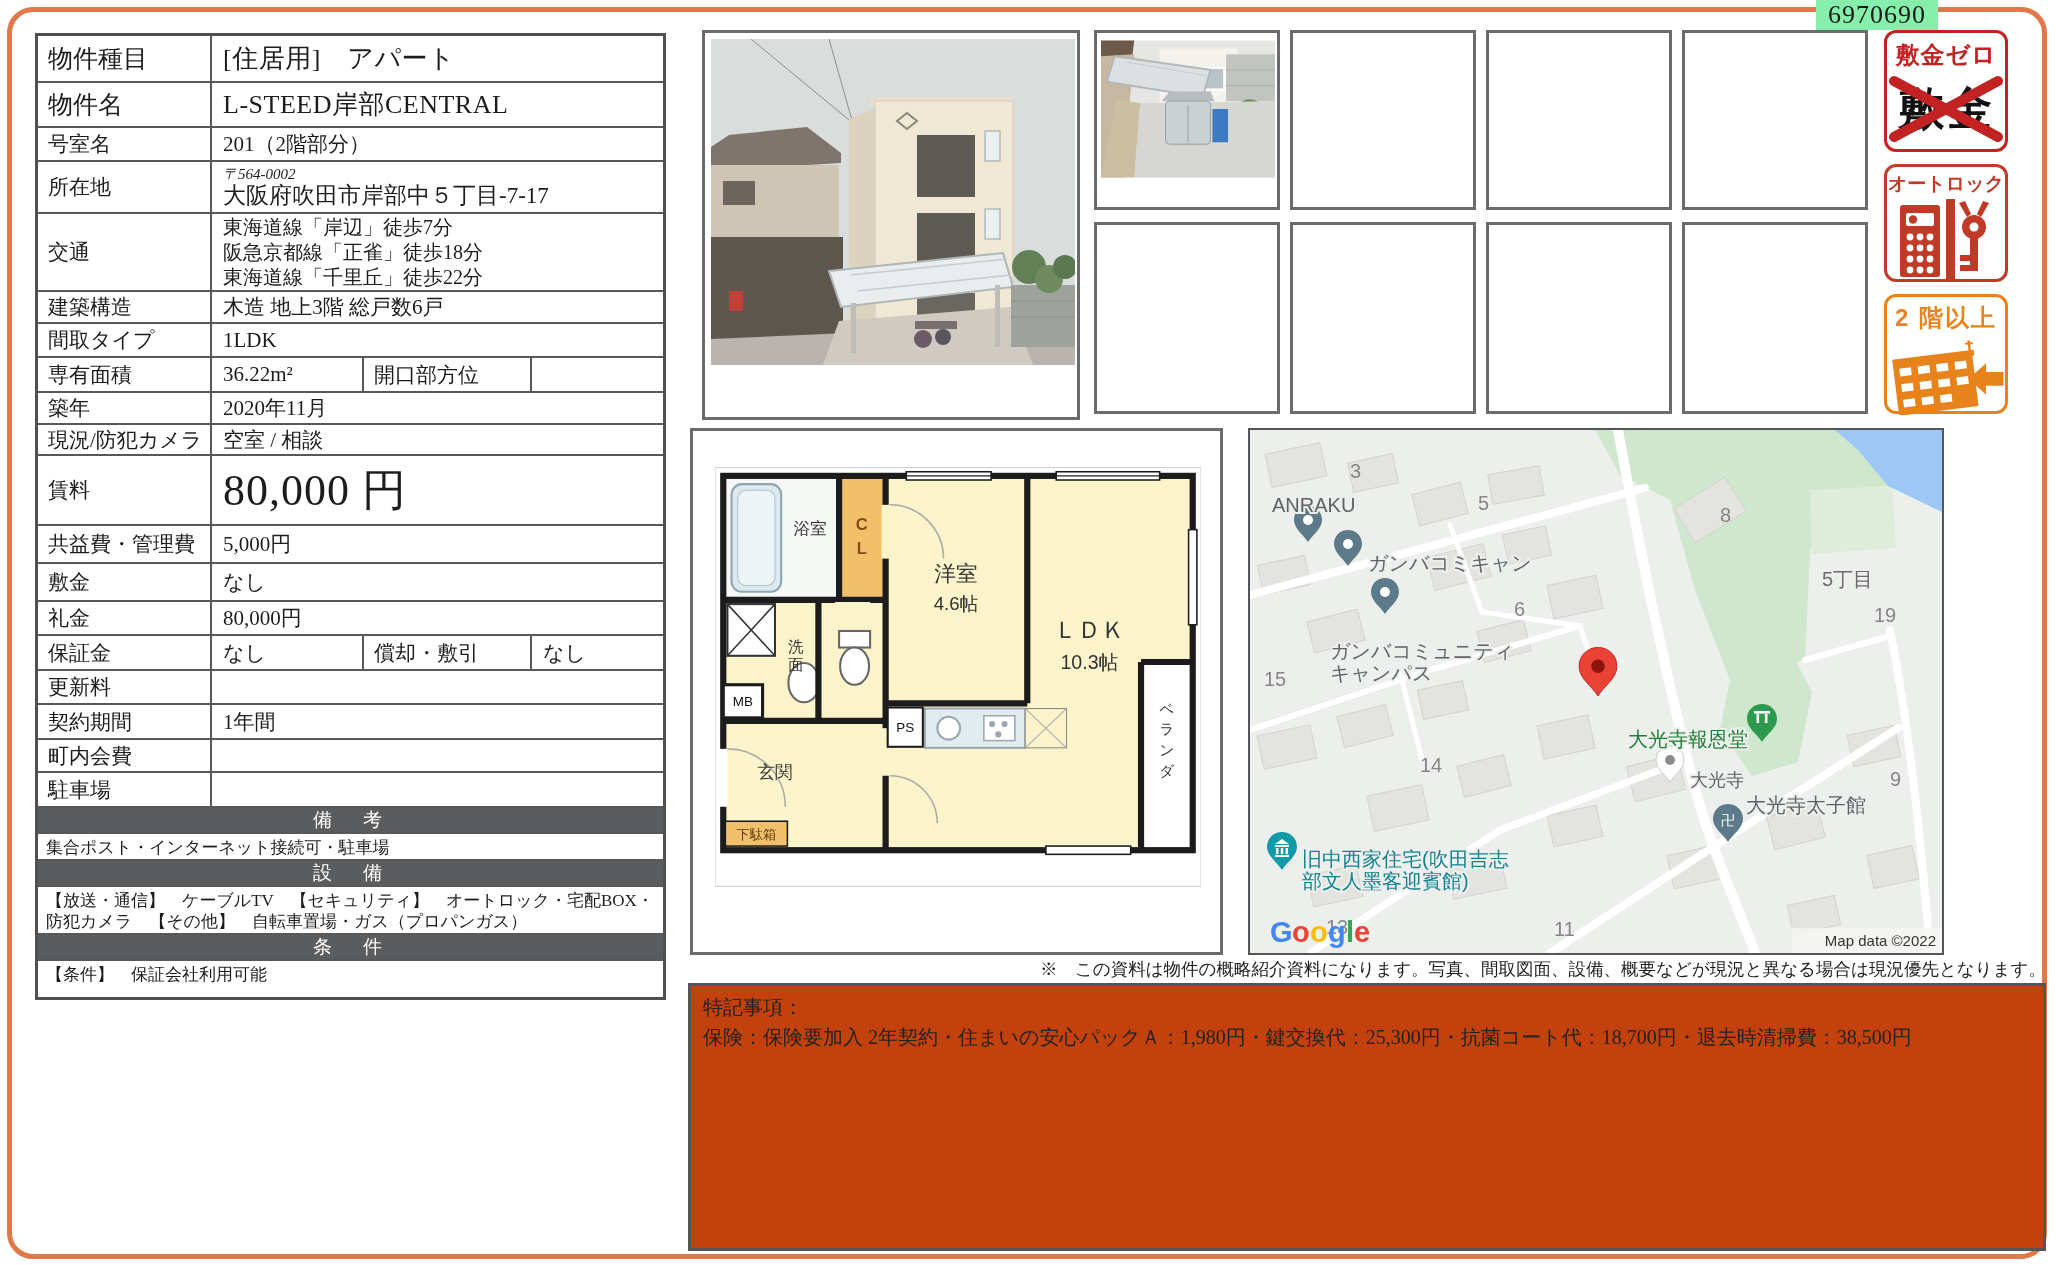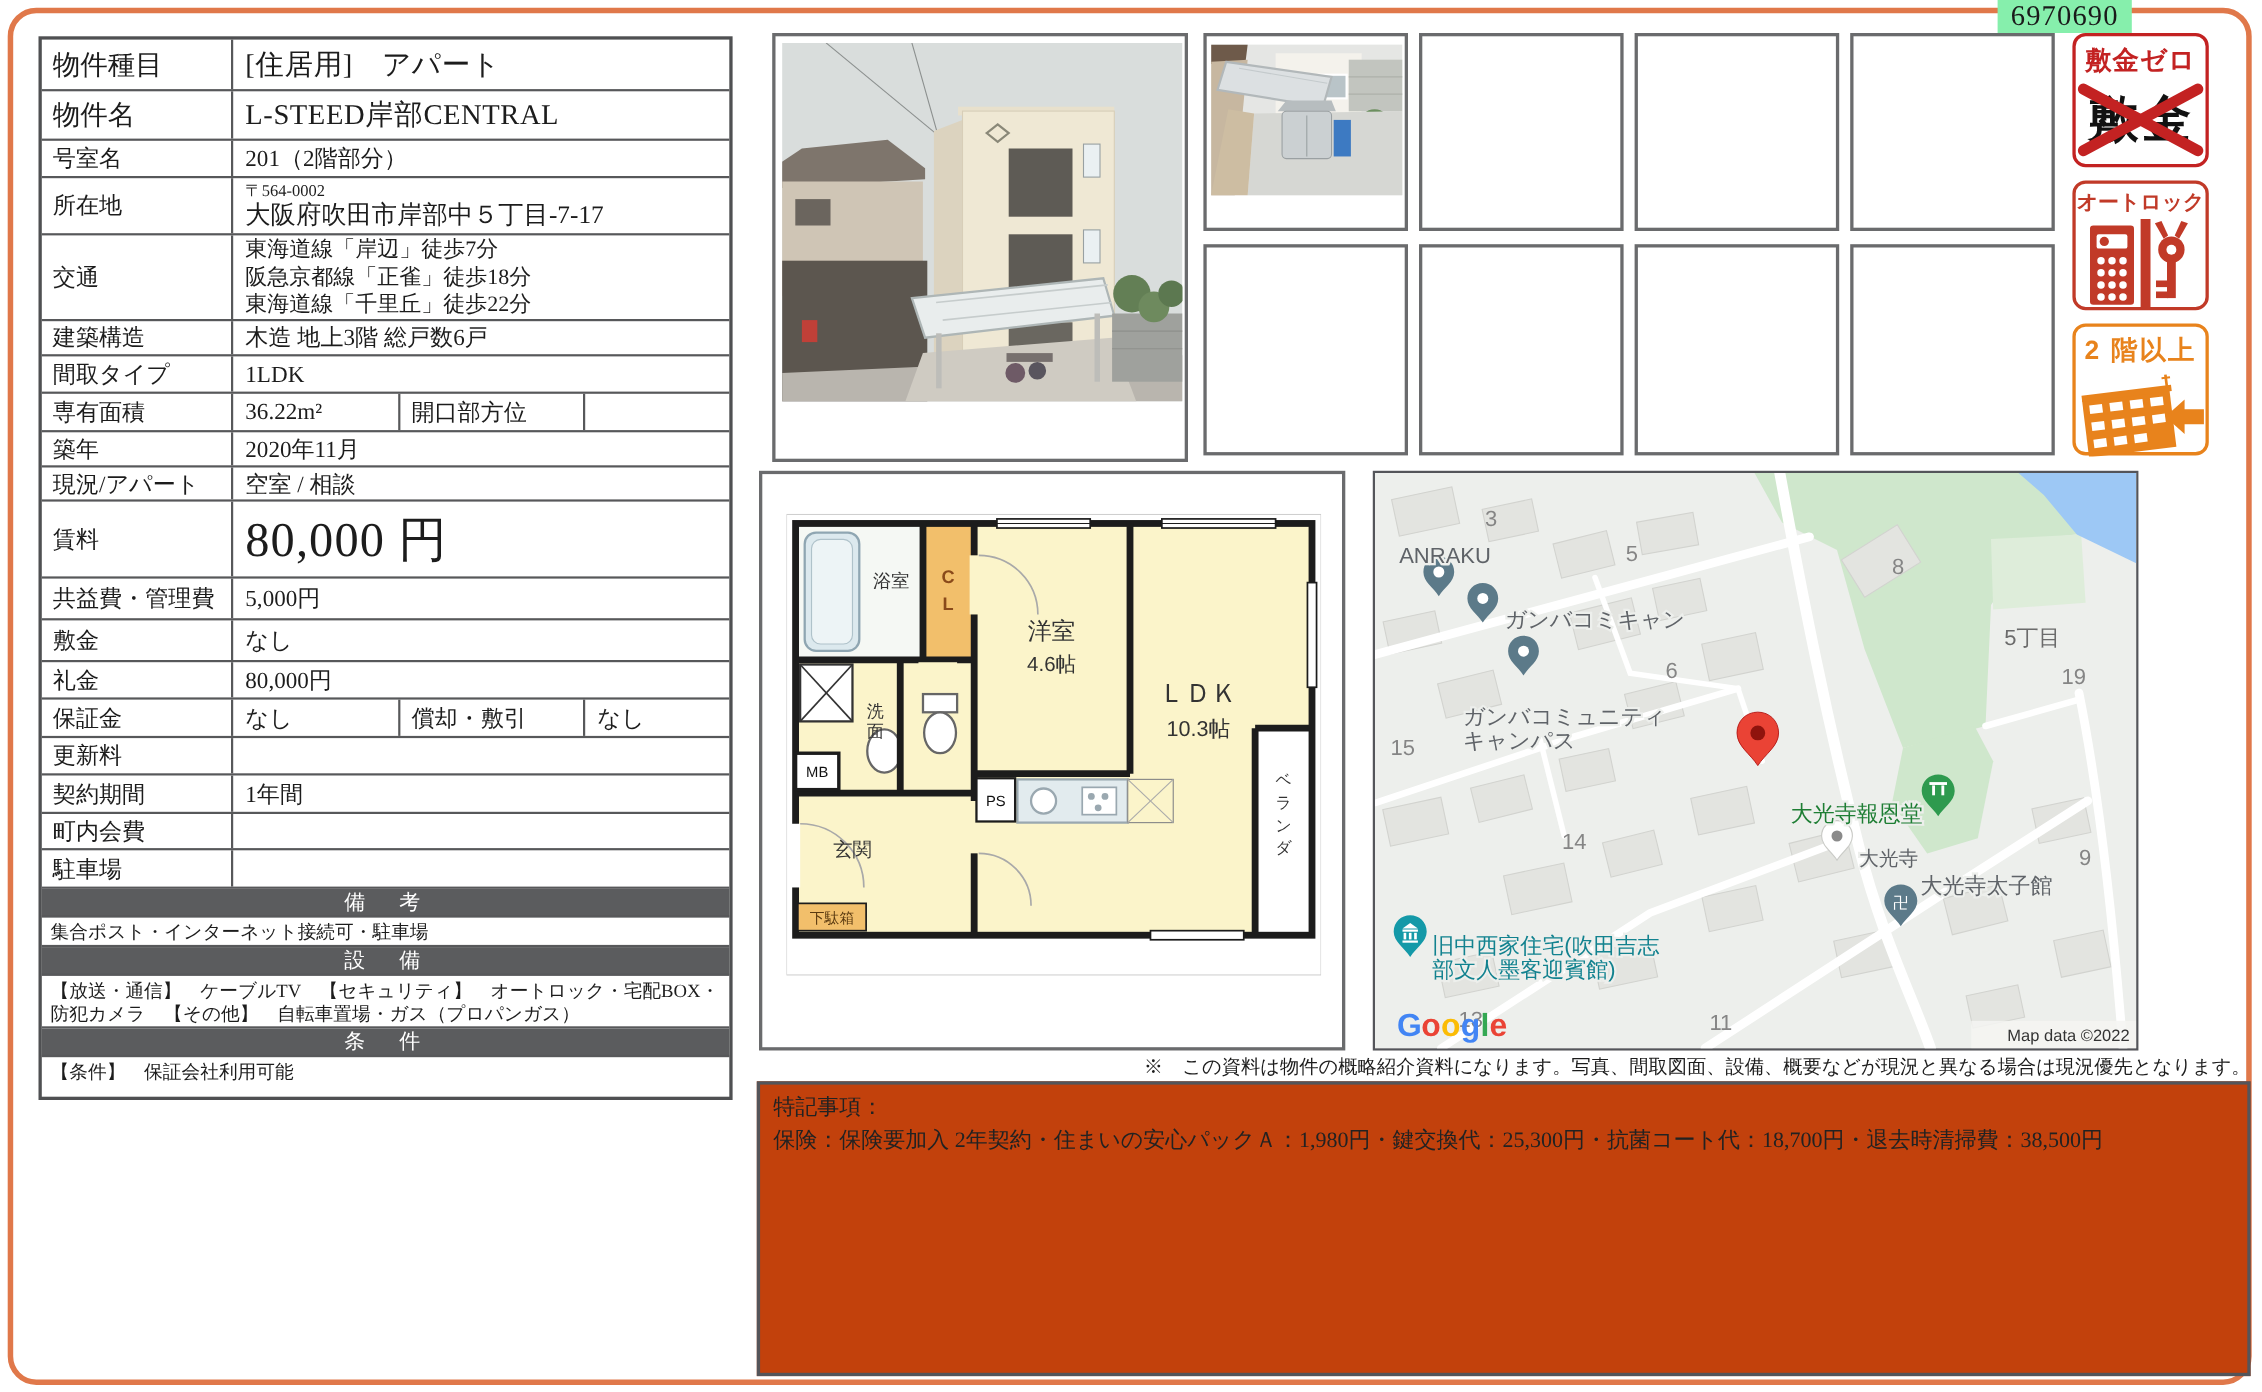--- a/index.html
+++ b/index.html
@@ -16,21 +16,21 @@
   .spec-table { position:absolute; left:35px; top:33px; width:631px; z-index:2;
                 border:3px solid #4F5052; background:#fff; display:flex; flex-direction:column; }
   .t-row { display:flex; border-bottom:2px solid #57585A; }
   .t-row:last-child { border-bottom:none; }
   .t-label { width:174px; border-right:2px solid #57585A; display:flex; align-items:center;
              padding-left:10px; font-size:21px; color:#1c1c1c; flex-shrink:0; }
   .t-value { flex:1; display:flex; align-items:center; padding-left:11px; font-size:21px; color:#1c1c1c; }
   .lg .t-label { font-size:25px; }
   .lg .t-value { font-size:26px; letter-spacing:0.5px; }
   .t-value.col { flex-direction:column; align-items:flex-start; justify-content:center; }
-  .postal { font-size:15px; line-height:17px; }
+  .postal { font-size:15px; line-height:17px;font-style:italic; }
   .addr { font-size:23px; line-height:26px; }
   .t-line { font-size:20px; line-height:25px; }
   .rent .t-value { font-size:44px; letter-spacing:1px; }
   .sub-v1 { flex:none; width:152px; border-right:2px solid #57585A; }
   .sub-label { flex:none; width:168px; border-right:2px solid #57585A; display:flex; align-items:center;
                padding-left:10px; font-size:21px; color:#1c1c1c; }
   .sub-v2 { flex:1; }
   .t-band { height:26px; background:#5B5C5E; color:#fff; display:flex; align-items:center;
             justify-content:center; font-size:19px; letter-spacing:6px; border-bottom:2px solid #57585A; }
   .t-text { display:flex; align-items:flex-start; padding:3px 8px 0 8px; font-size:17px; line-height:21px;
@@ -121,21 +121,21 @@
       <div class="t-label">専有面積</div>
       <div class="t-value sub-v1">36.22m²</div>
       <div class="sub-label">開口部方位</div>
       <div class="t-value sub-v2"></div>
     </div>
     <div class="t-row" style="height:32px">
       <div class="t-label">築年</div>
       <div class="t-value">2020年11月</div>
     </div>
     <div class="t-row" style="height:31px">
-      <div class="t-label">現況/アパート</div>
+      <div class="t-label">現況/防犯カメラ</div>
       <div class="t-value">空室 / 相談</div>
     </div>
     <div class="t-row rent" style="height:70px">
       <div class="t-label">賃料</div>
       <div class="t-value">80,000 円</div>
     </div>
     <div class="t-row" style="height:38px">
       <div class="t-label">共益費・管理費</div>
       <div class="t-value">5,000円</div>
     </div>

